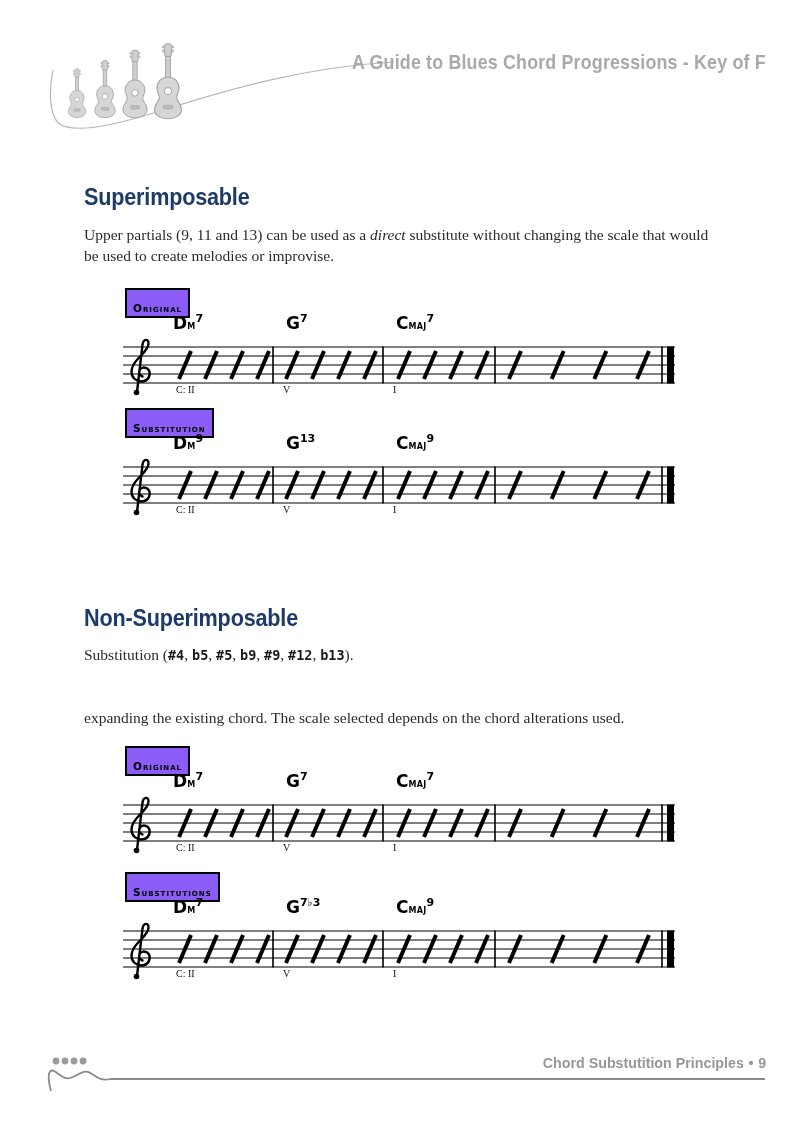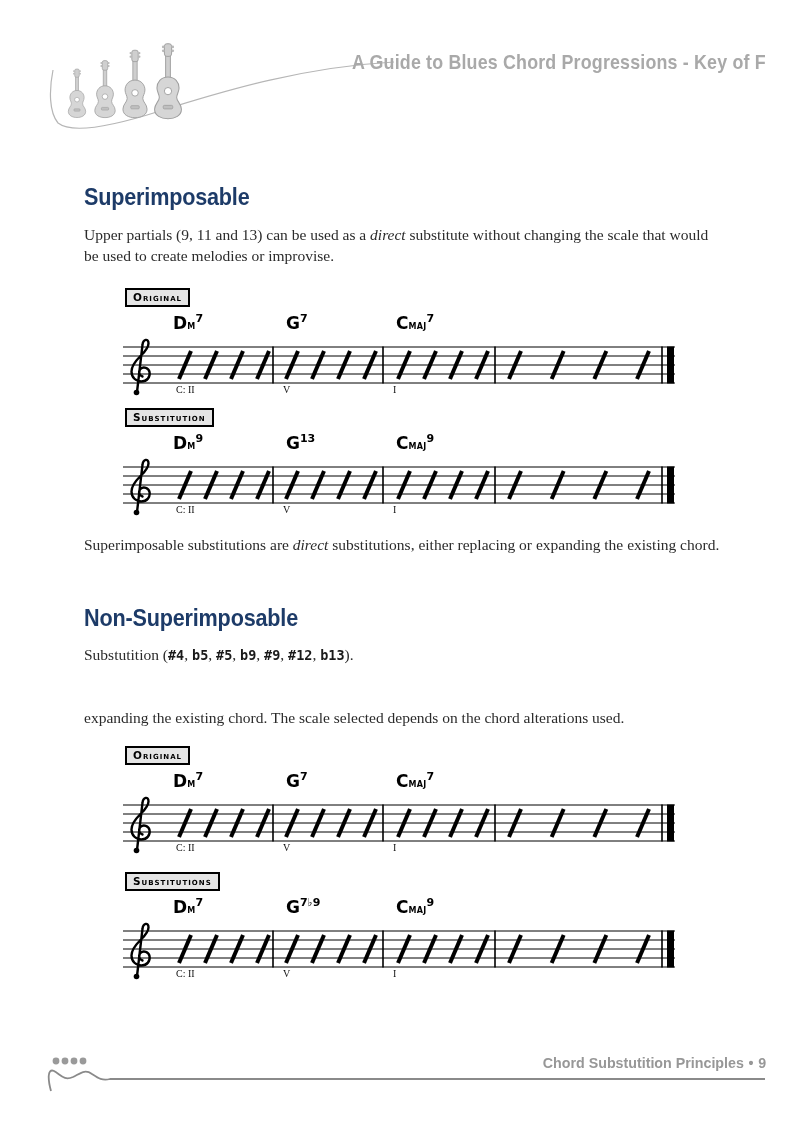--- a/index.html
+++ b/index.html
@@ -17,21 +17,21 @@
   .heading{position:absolute;left:84px;margin:0;
     font-family:"Liberation Sans",sans-serif;font-weight:700;font-size:24px;color:#1d3b68;
     transform:scaleX(.9);transform-origin:left center;letter-spacing:-.2px;white-space:nowrap;}
   .body-text{position:absolute;left:84px;width:636px;margin:0;
     font-family:"Liberation Serif",serif;font-size:15.5px;line-height:21px;color:#2b2b2b;}
   .body-text em{font-style:italic;}
   .alt{font-family:"DejaVu Sans Mono",monospace;font-weight:700;font-size:13.5px;color:#1a1a1a;}
 
   
   .system{position:absolute;left:123px;width:556px;height:118px;}
-  .tag-box{position:absolute;left:2px;top:0;border:2px solid #000;background:#e5e5e5;padding:1px 6px 2px;
+  .tag-box{position:absolute;left:2px;top:0;border:2px solid #000;background:#8b5cf6;padding:12px 6px 2px;
     font-family:"DejaVu Sans",sans-serif;font-weight:700;font-size:10.5px;letter-spacing:1px;
     font-variant:small-caps;color:#000;}
   .chord{position:absolute;top:24px;font-family:"DejaVu Sans",sans-serif;font-weight:700;color:#000;white-space:nowrap;}
   .chord .root{font-size:17px;}
   .chord .qual{font-size:11.5px;font-variant:small-caps;letter-spacing:.3px;}
   .chord .ext{font-size:11px;vertical-align:7px;}
   .staff-svg{position:absolute;left:0;top:47px;}
   .numeral{position:absolute;top:96px;font-family:"Liberation Serif",serif;font-size:10px;color:#111;white-space:nowrap;}
 
   
@@ -192,21 +192,21 @@
           <use href="#gclef"></use>
         </svg>
     <div class="numeral" style="left:53px">C: II</div>
     <div class="numeral" style="left:160px">V</div>
     <div class="numeral" style="left:270px">I</div>
   </div>
 
   <div class="system" style="top: 872px;">
     <div class="tag-box"><span>Substitutions</span></div>
     <div class="chord" style="left:50px"><span class="root">D</span><span class="qual">m</span><span class="ext">7</span></div>
-    <div class="chord" style="left:163px"><span class="root">G</span><span class="qual"></span><span class="ext">7♭9</span></div>
+    <div class="chord" style="left:163px"><span class="root">G</span><span class="qual"></span><span class="ext">7♭3</span></div>
     <div class="chord" style="left:273px"><span class="root">C</span><span class="qual">maj</span><span class="ext">9</span></div>
     <svg class="staff-svg" width="552" height="64" viewBox="0 0 552 64">
           <line x1="0" y1="12" x2="552" y2="12" stroke="#000" stroke-width="1"></line>
           <line x1="0" y1="21" x2="552" y2="21" stroke="#000" stroke-width="1"></line>
           <line x1="0" y1="30" x2="552" y2="30" stroke="#000" stroke-width="1"></line>
           <line x1="0" y1="39" x2="552" y2="39" stroke="#000" stroke-width="1"></line>
           <line x1="0" y1="48" x2="552" y2="48" stroke="#000" stroke-width="1"></line>
           <line x1="150" y1="11.5" x2="150" y2="48.5" stroke="#000" stroke-width="1.6"></line>
           <line x1="260" y1="11.5" x2="260" y2="48.5" stroke="#000" stroke-width="1.6"></line>
           <line x1="372" y1="11.5" x2="372" y2="48.5" stroke="#000" stroke-width="1.6"></line>
@@ -229,25 +229,24 @@
           <line x1="471.3333333333333" y1="44" x2="483.3333333333333" y2="16" stroke="#000" stroke-width="4"></line>
           <line x1="514" y1="44" x2="526" y2="16" stroke="#000" stroke-width="4"></line>
           <use href="#gclef"></use>
         </svg>
     <div class="numeral" style="left:53px">C: II</div>
     <div class="numeral" style="left:160px">V</div>
     <div class="numeral" style="left:270px">I</div>
   </div>
 </div>
 
-  <p class="body-text" style="top:534px"><span>Superimposable substitutions are </span><em>direct</em><span> substitutions, either replacing or expanding the existing chord.</span></p>
 
   <div class="heading" style="top:604px">Non-Superimposable</div>
 
-  <p class="body-text" style="top:644px"><span>Substutition (</span><span class="alt">#4</span><span>, </span><span class="alt">b5</span><span>, </span><span class="alt">#5</span><span>, </span><span class="alt">b9</span><span>, </span><span class="alt">#9</span><span>, </span><span class="alt">#12</span><span>, </span><span class="alt">b13</span><span>).</span></p>
+  <p class="body-text" style="top:644px"><span>Substitution (</span><span class="alt">#4</span><span>, </span><span class="alt">b5</span><span>, </span><span class="alt">#5</span><span>, </span><span class="alt">b9</span><span>, </span><span class="alt">#9</span><span>, </span><span class="alt">#12</span><span>, </span><span class="alt">b13</span><span>).</span></p>
 
 
   <p class="body-text" style="top:707px">expanding the existing chord. The scale selected depends on the chord alterations used.</p>
 
   <svg class="abs" style="left:0;top:1045px" width="794" height="60" viewBox="0 1045 794 60">
     <circle cx="56" cy="1061" r="3.4" fill="#9a9a9a"></circle>
     <circle cx="65" cy="1061" r="3.4" fill="#9a9a9a"></circle>
     <circle cx="74" cy="1061" r="3.4" fill="#9a9a9a"></circle>
     <circle cx="83" cy="1061" r="3.4" fill="#9a9a9a"></circle>
     <path d="M51 1091 C48 1080 47 1068 54 1071 C61 1075 64 1081 73 1077 C81 1073 85 1069 92 1074 C98 1078 102 1081 110 1079 L765 1079" fill="none" stroke="#8a8a8a" stroke-width="1.8"></path>

